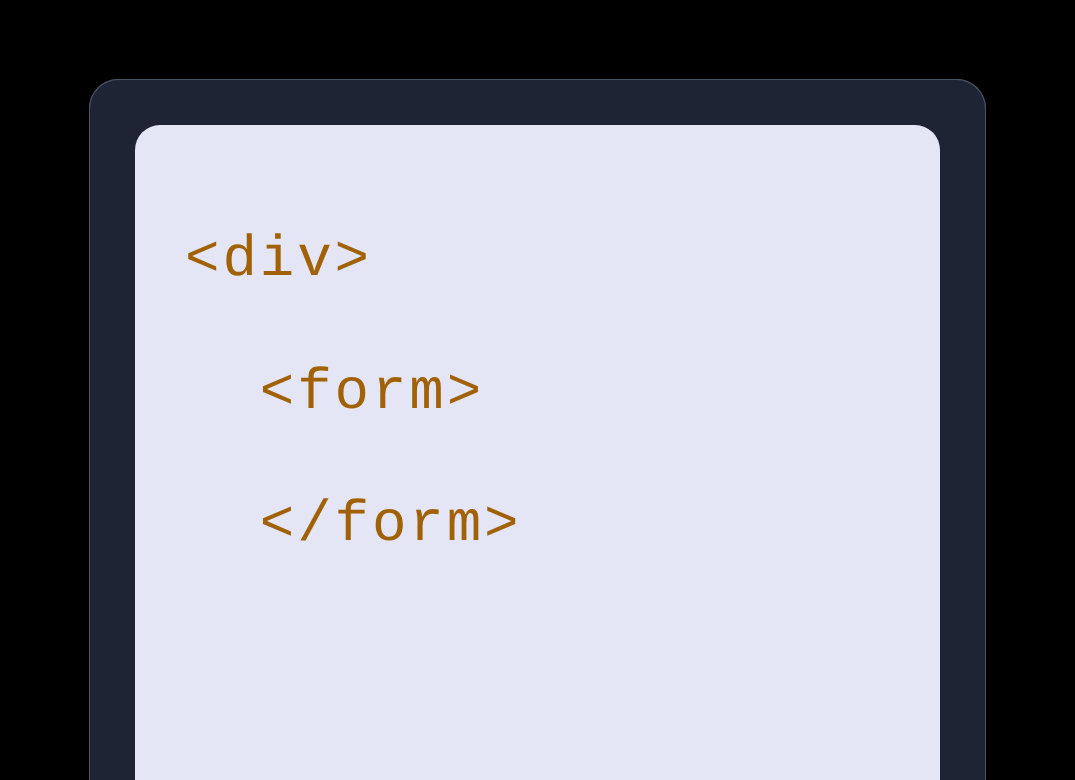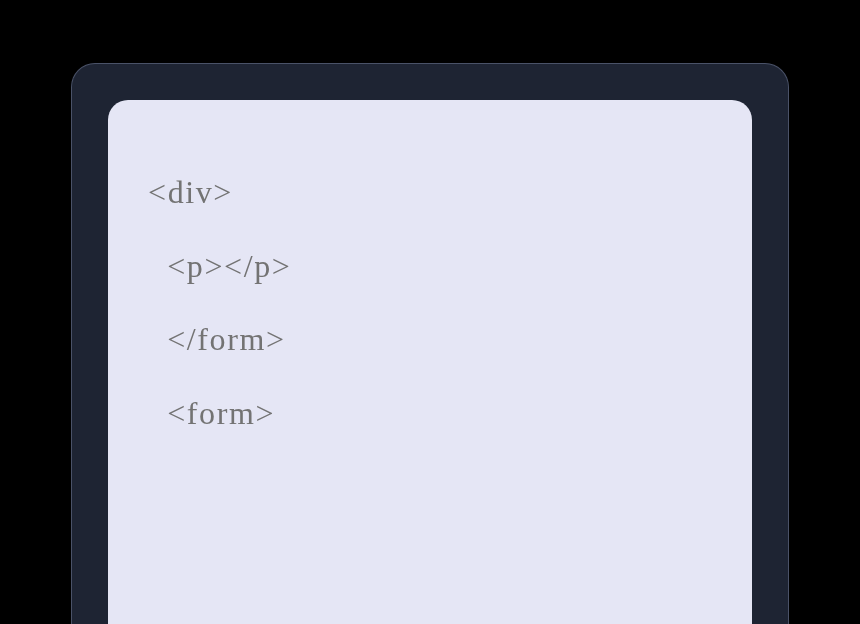--- a/index.html
+++ b/index.html
@@ -26,31 +26,30 @@
       padding: 36px 36px 0 36px;
     }
     .code-block {
       width: 100%;
       height: 100%;
       background: #e5e6f5;
       border-radius: 20px 20px 0 0;
       padding: 56px 40px;
     }
     .code-line {
-      font-family: Liberation Serif, serif;
-      font-size: 32px;
-      color: #737373;
+      font-family: Liberation Mono, monospace;
+      font-size: 46px;
+      color: #a16207;
       line-height: 2.3;
       white-space: pre;
       letter-spacing: 0.05em;
     }
   </style>
 </head>
 <body>
 
 <div class="outer-panel">
   <div class="code-block">
     <div class="code-line">&lt;div&gt;</div>
-    <div class="code-line">  &lt;p&gt;&lt;/p&gt;</div>
+    <div class="code-line">  &lt;form&gt;</div>
     <div class="code-line">  &lt;/form&gt;</div>
-    <div class="code-line">  &lt;form&gt;</div>
   </div>
 </div>
 
 </body></html>

